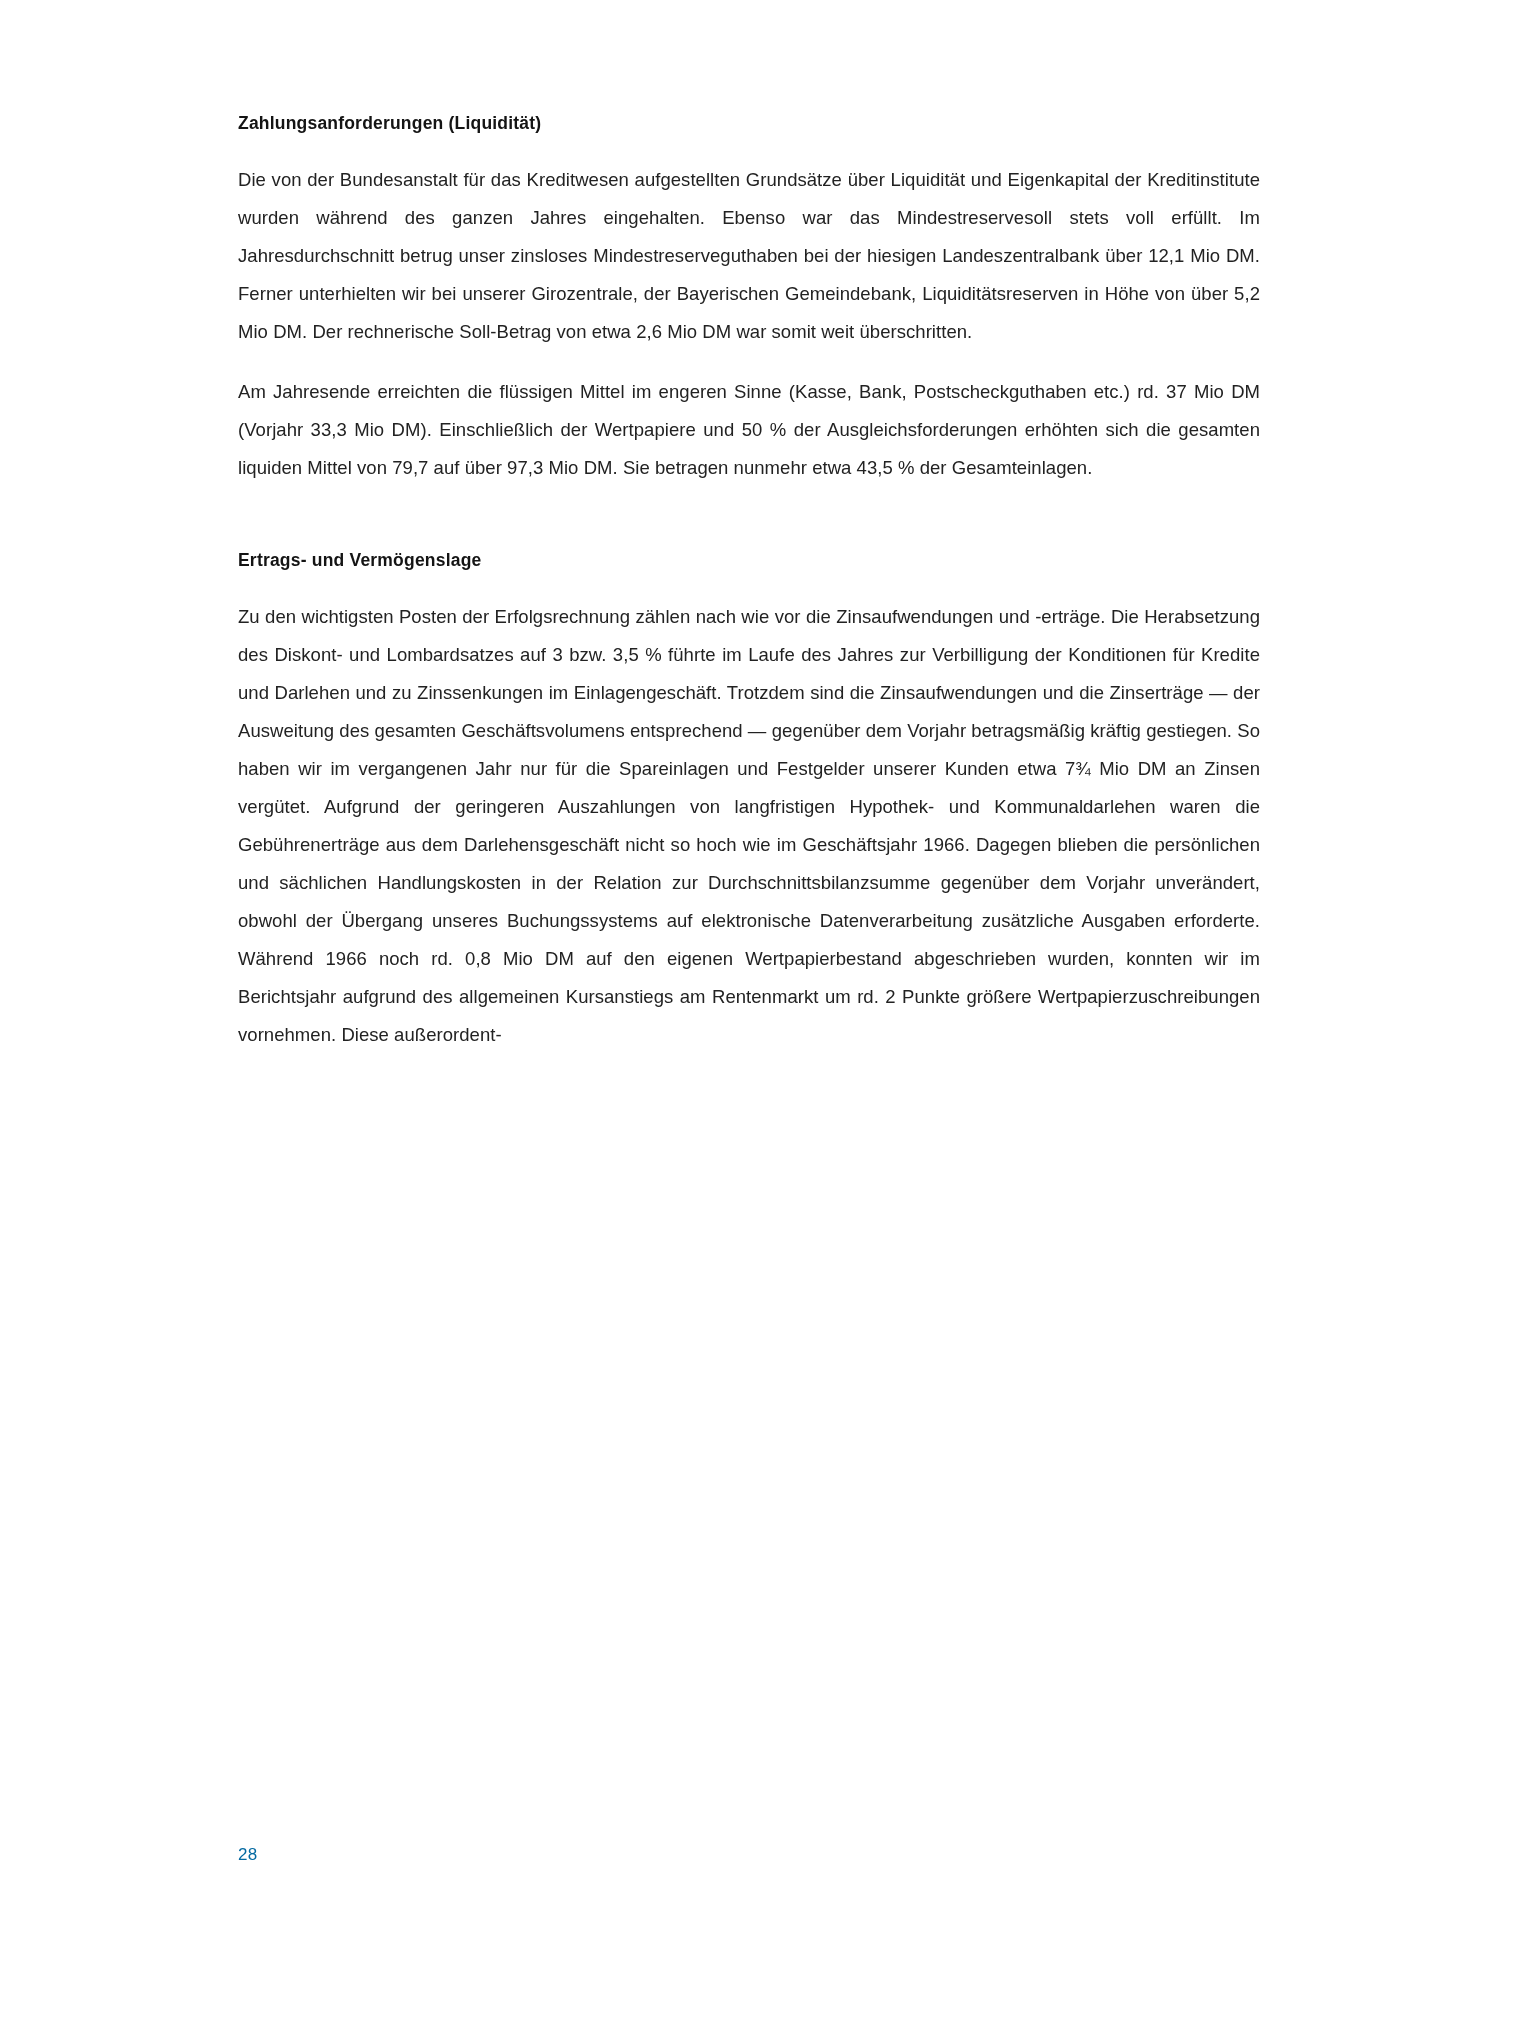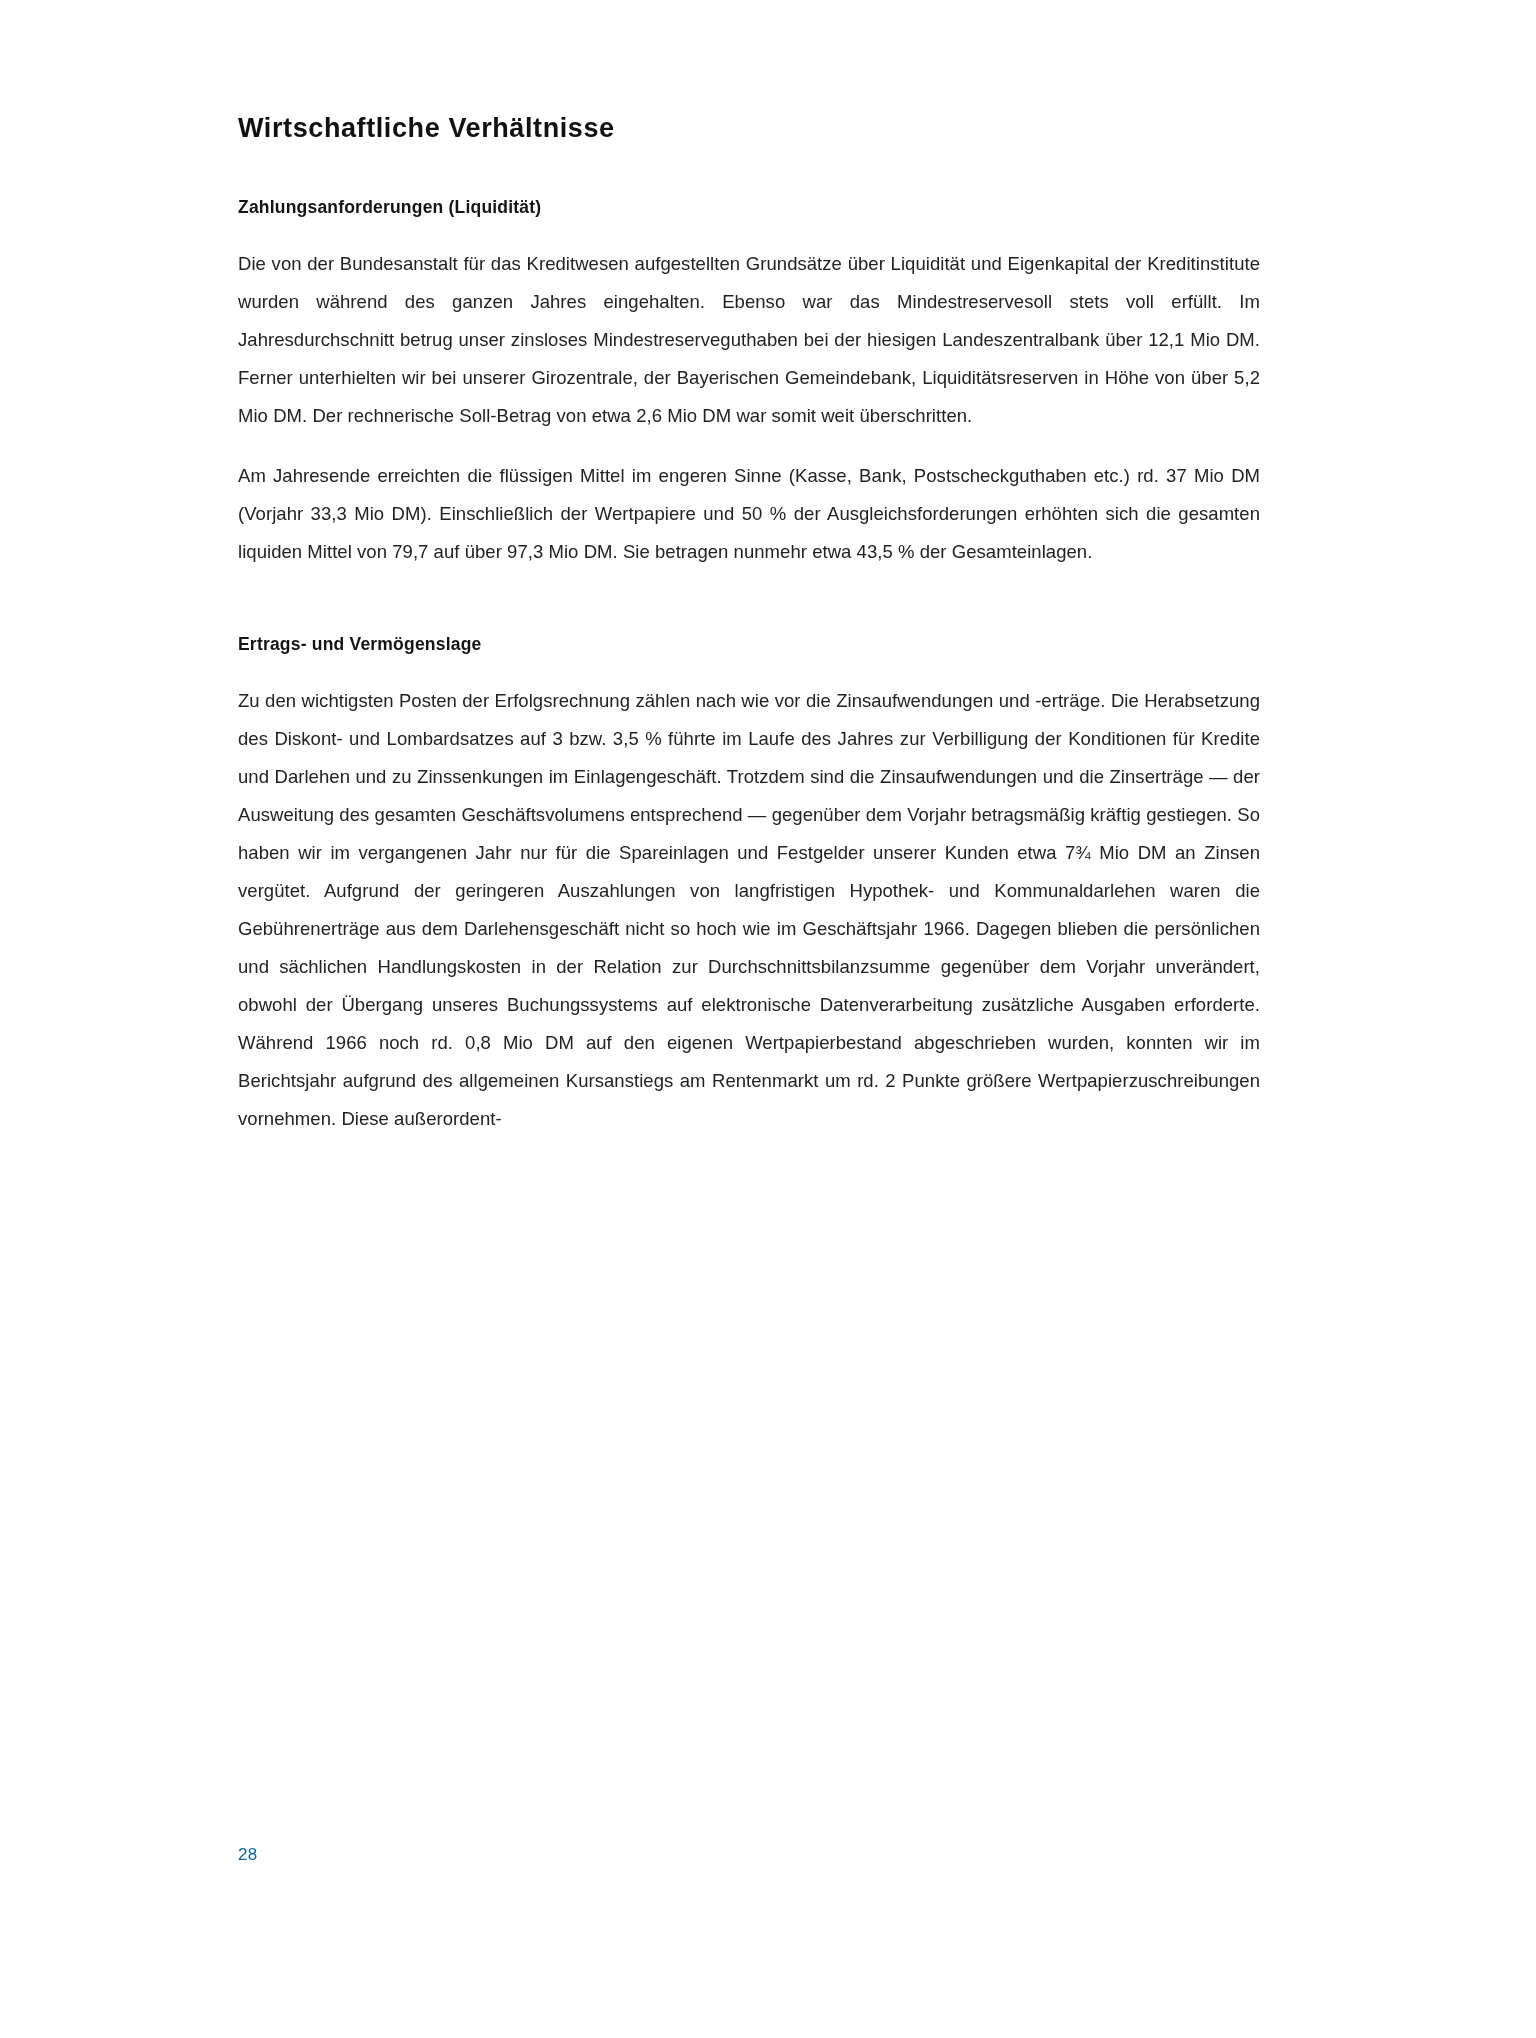--- a/index.html
+++ b/index.html
@@ -71,21 +71,20 @@
   .block {
     margin-bottom: 0;
   }
 </style>
 </head>
 <body>
 
 <div class="page">
   <div class="content">
 
-    <h1 class="doc-title">Wirtschaftliche Verhältnisse</h1>
 
     <div class="block">
       <h2 class="section-heading">Zahlungsanforderungen (Liquidität)</h2>
       <p class="para">Die von der Bundesanstalt für das Kreditwesen aufgestellten Grundsätze über Liquidität und Eigenkapital der Kreditinstitute wurden während des ganzen Jahres eingehalten. Ebenso war das Mindestreservesoll stets voll erfüllt. Im Jahresdurchschnitt betrug unser zinsloses Mindestreserveguthaben bei der hiesigen Landeszentralbank über 12,1 Mio DM. Ferner unterhielten wir bei unserer Girozentrale, der Bayerischen Gemeindebank, Liquiditätsreserven in Höhe von über 5,2 Mio DM. Der rechnerische Soll-Betrag von etwa 2,6 Mio DM war somit weit überschritten.</p>
       <p class="para">Am Jahresende erreichten die flüssigen Mittel im engeren Sinne (Kasse, Bank, Postscheckguthaben etc.) rd. 37 Mio DM (Vorjahr 33,3 Mio DM). Einschließlich der Wertpapiere und 50 % der Ausgleichsforderungen erhöhten sich die gesamten liquiden Mittel von 79,7 auf über 97,3 Mio DM. Sie betragen nunmehr etwa 43,5 % der Gesamteinlagen.</p>
     </div>
 
     <div class="block">
       <h2 class="section-heading spaced-top">Ertrags- und Vermögenslage</h2>
       <p class="para">Zu den wichtigsten Posten der Erfolgsrechnung zählen nach wie vor die Zinsaufwendungen und -erträge. Die Herabsetzung des Diskont- und Lombardsatzes auf 3 bzw. 3,5 % führte im Laufe des Jahres zur Verbilligung der Konditionen für Kredite und Darlehen und zu Zinssenkungen im Einlagengeschäft. Trotzdem sind die Zinsaufwendungen und die Zinserträge — der Ausweitung des gesamten Geschäftsvolumens entsprechend — gegenüber dem Vorjahr betragsmäßig kräftig gestiegen. So haben wir im vergangenen Jahr nur für die Spareinlagen und Festgelder unserer Kunden etwa 7¾ Mio DM an Zinsen vergütet. Aufgrund der geringeren Auszahlungen von langfristigen Hypothek- und Kommunaldarlehen waren die Gebührenerträge aus dem Darlehensgeschäft nicht so hoch wie im Geschäftsjahr 1966. Dagegen blieben die persönlichen und sächlichen Handlungskosten in der Relation zur Durchschnittsbilanzsumme gegenüber dem Vorjahr unverändert, obwohl der Übergang unseres Buchungssystems auf elektronische Datenverarbeitung zusätzliche Ausgaben erforderte. Während 1966 noch rd. 0,8 Mio DM auf den eigenen Wertpapierbestand abgeschrieben wurden, konnten wir im Berichtsjahr aufgrund des allgemeinen Kursanstiegs am Rentenmarkt um rd. 2 Punkte größere Wertpapierzuschreibungen vornehmen. Diese außerordent-</p>

